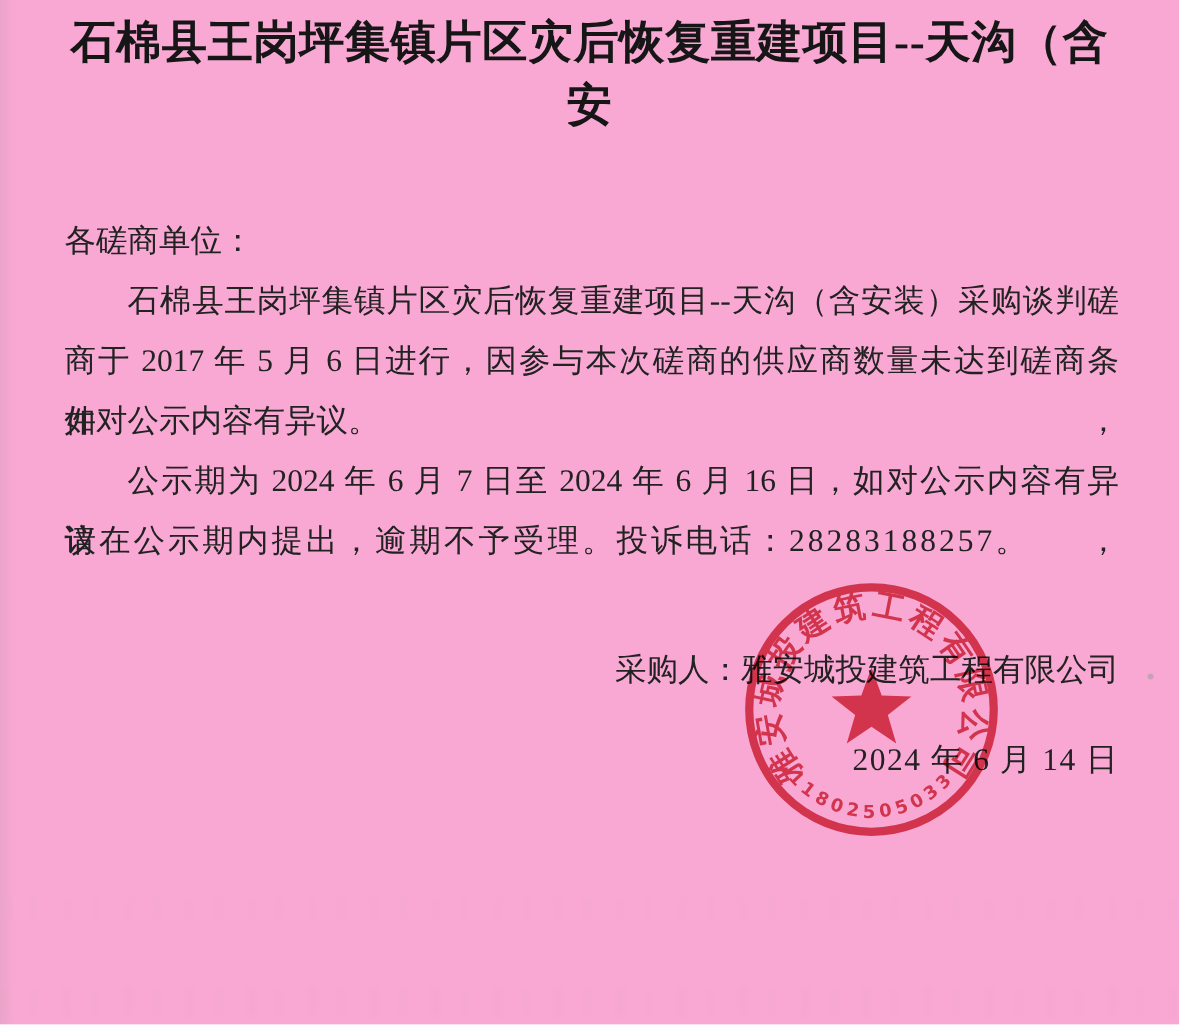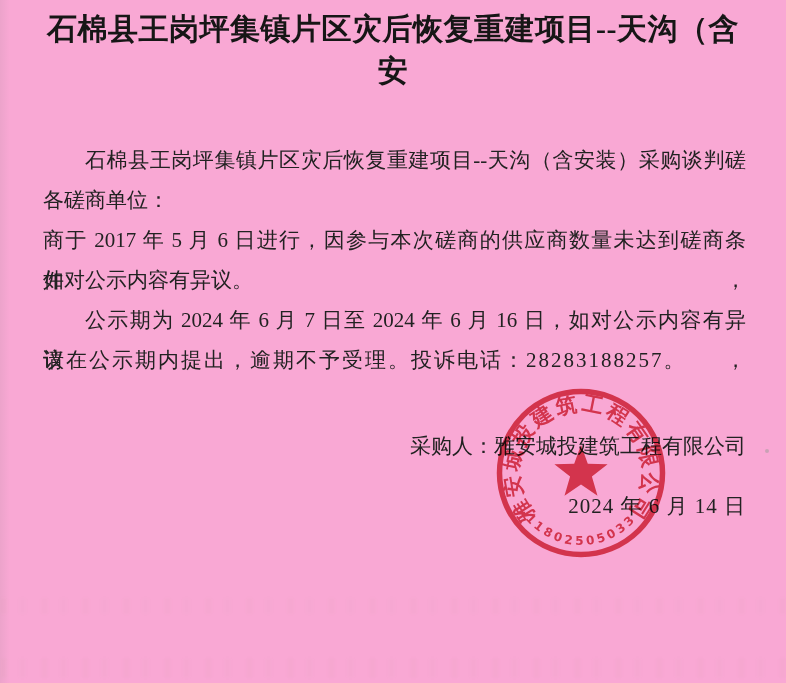--- a/index.html
+++ b/index.html
@@ -120,22 +120,22 @@
 </head>
 <body>
 
 <div class="page">
 
   <h1 class="title">
     <div>石棉县王岗坪集镇片区灾后恢复重建项目--天沟（含安</div>
   </h1>
 
   <div class="body-block">
+    <div class="line">各磋商单位：</div>
     <div class="line indent justify">石棉县王岗坪集镇片区灾后恢复重建项目--天沟（含安装）采购谈判磋</div>
-    <div class="line">各磋商单位：</div>
     <div class="line justify">商于 2017 年 5 月 6 日进行，因参与本次磋商的供应商数量未达到磋商条件，</div>
     <div class="line">如对公示内容有异议。</div>
     <div class="line indent justify">公示期为 2024 年 6 月 7 日至 2024 年 6 月 16 日，如对公示内容有异议，</div>
     <div class="line loose">请在公示期内提出，逾期不予受理。投诉电话：28283188257。</div>
   </div>
 
   <div class="sig-line sig-purchaser">采购人：雅安城投建筑工程有限公司</div>
   <div class="sig-line sig-date">2024 年 6 月 14 日</div>
 
   <svg class="seal" viewBox="0 0 180 180" xmlns="http://www.w3.org/2000/svg">

